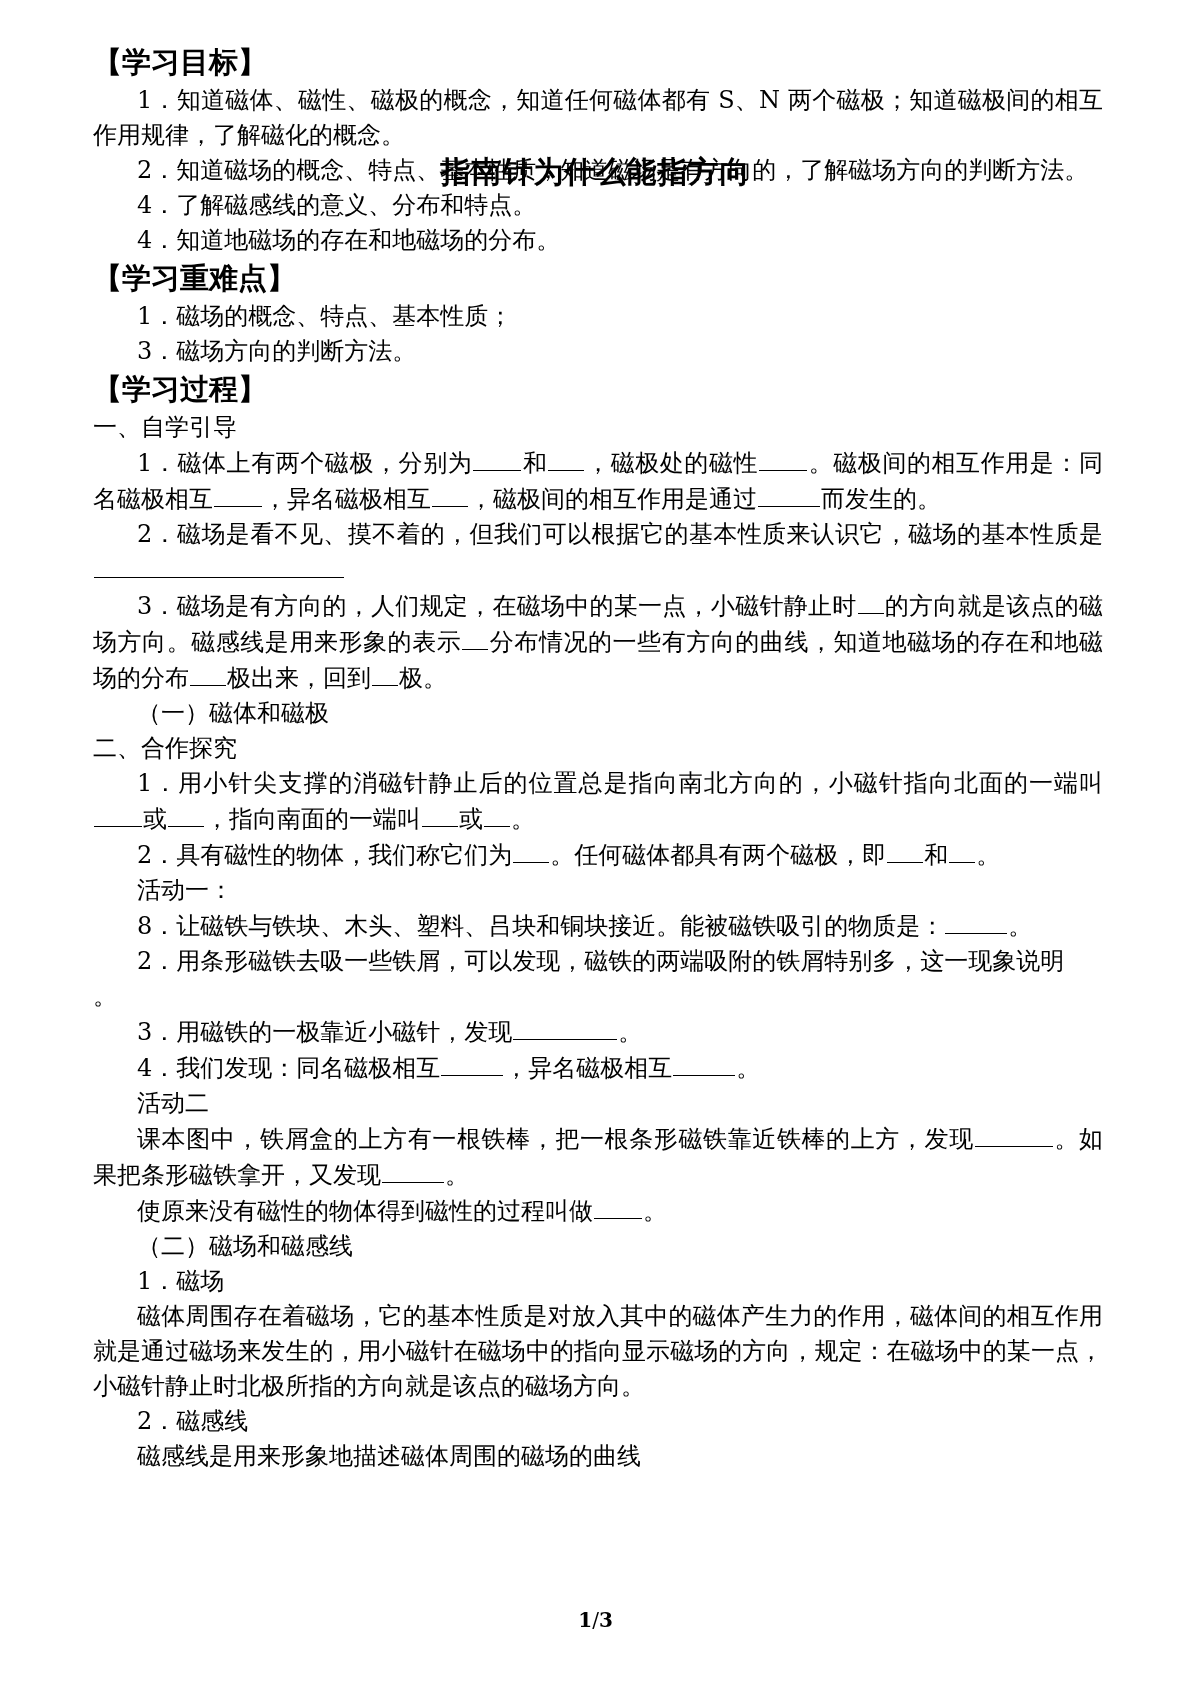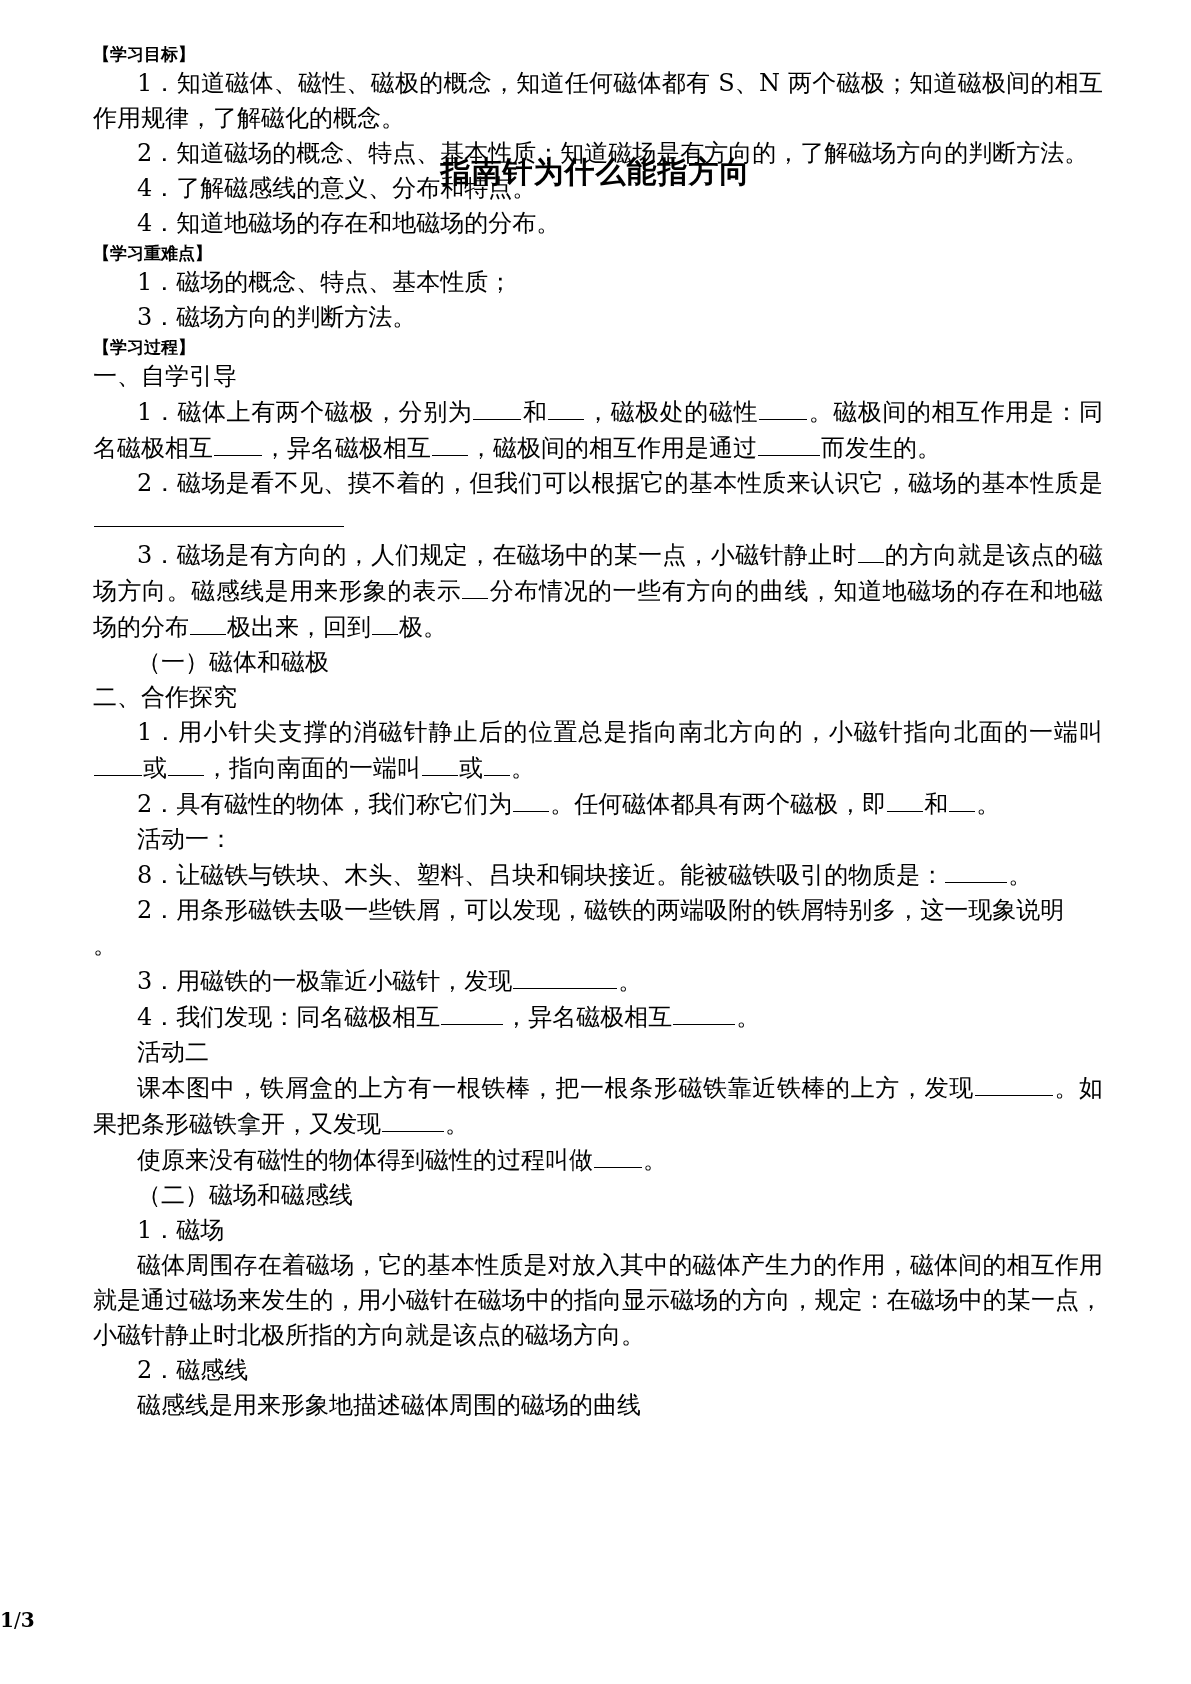--- a/index.html
+++ b/index.html
@@ -32,21 +32,21 @@
     font-size: 30px;
     font-weight: bold;
     letter-spacing: 1px;
     margin: 0;
     padding-top: 152px;
     padding-bottom: 0;
     line-height: 1.35;
     font-family: "DejaVu Serif", "Liberation Serif", serif;
   }
   .section-head {
-    font-size: 17px;
+    font-size: 29px;
     font-weight: bold;
     line-height: 1.42;
     margin: 0;
     letter-spacing: 0px;
   }
   .heading-gap {
     height: 42px;
   }
   p.line {
     font-size: 24px;
@@ -74,21 +74,21 @@
   .b-md { width: 48px; }
   .b-lg { width: 62px; }
   .b-xl { width: 78px; }
   .b-xxl { width: 104px; }
   .b-huge { width: 250px; }
   .pagenum {
     position: absolute;
     left: 0;
     right: 0;
     bottom: 52px;
-    text-align: left;
+    text-align: center;
     font-size: 20px;
     font-weight: bold;
     font-family: "DejaVu Serif", "Liberation Serif", serif;
   }
   .pagenum .sep { font-weight: normal; }
 </style>
 </head>
 <body>
 
 <div class="page">

